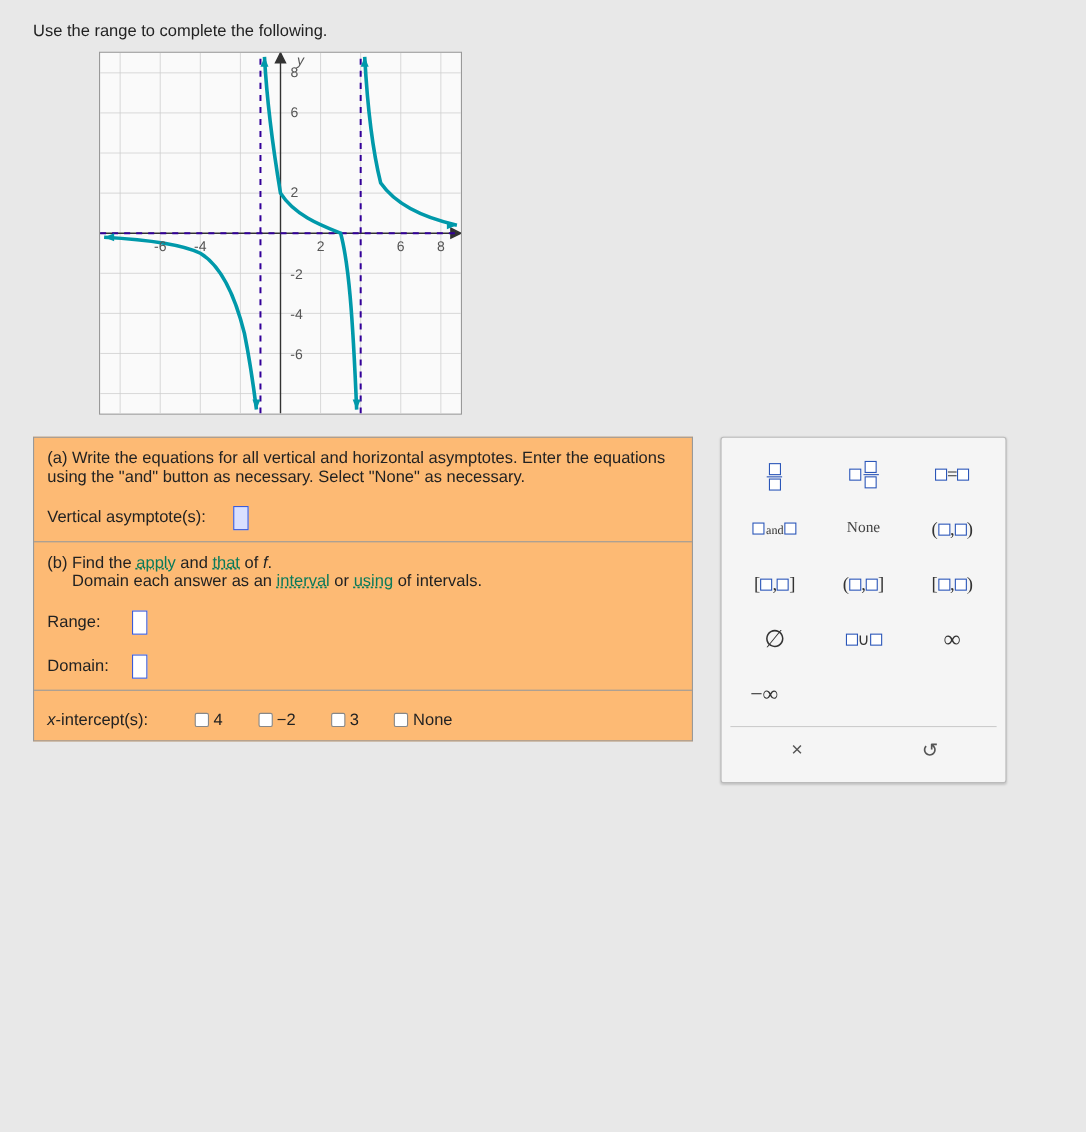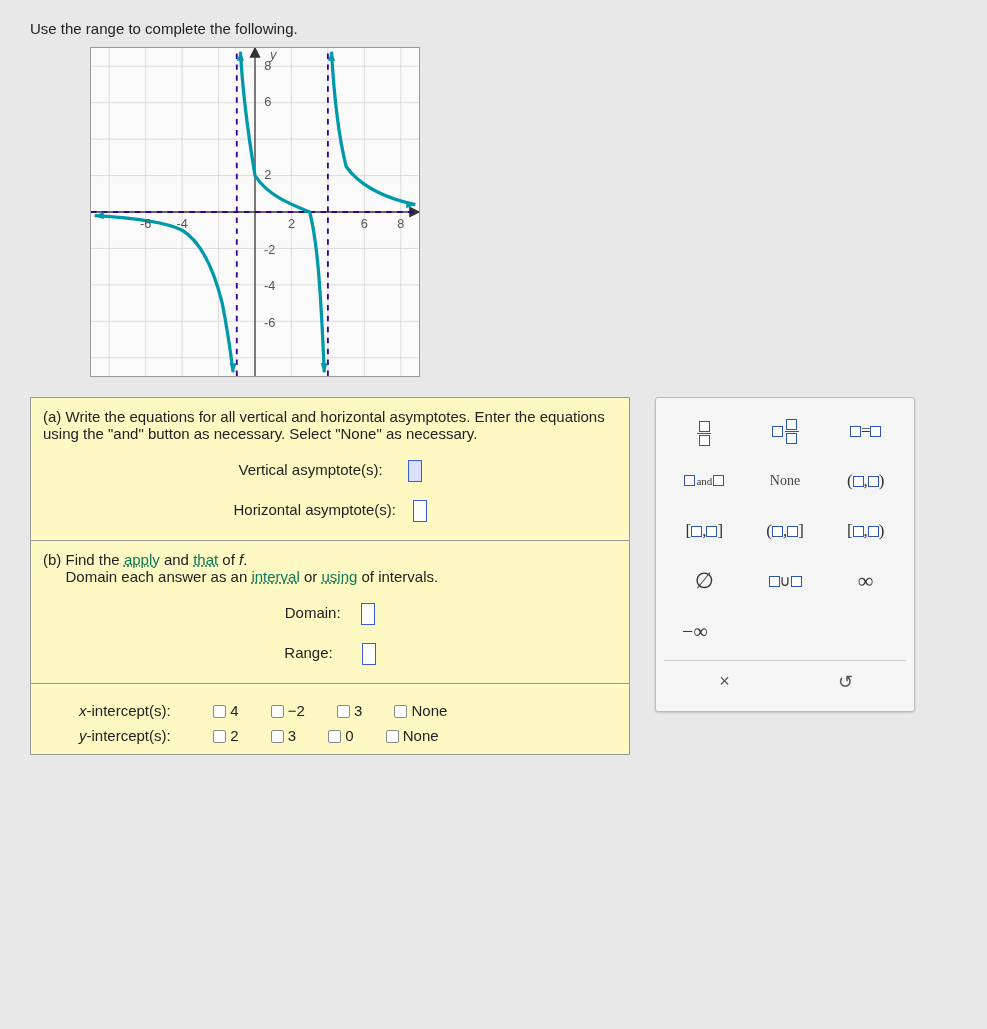--- a/index.html
+++ b/index.html
@@ -16,51 +16,51 @@
   .graph-box {
     width: 330px; height: 330px;
     border: 1px solid #999;
     background: #fafafa;
     margin: 5px 0 20px 60px;
     position: relative;
   }
   .main-row { display: flex; gap: 25px; align-items: flex-start; }
   .question-box {
     border: 1px solid #999;
-    background: #fef9c3;
+    background: #fdba74;
     width: 600px;
   }
   .section {
     border-bottom: 1px solid #999;
     padding: 10px 12px;
   }
   .section:last-child { border-bottom: none; }
   .dlink { text-decoration: underline dotted; color: #0a7a5a; }
-  .fieldln { margin-top: 18px; text-align: center; }
+  .fieldln { margin-top: 18px; }
   .input-slot {
     display: inline-block;
     width: 14px; height: 22px;
     border: 1.5px solid #3b5bd9;
     background: #fff;
     vertical-align: middle;
     margin-left: 4px;
   }
   .input-slot.cursor { background: #d9e0ff; }
   .chk {
     display: inline-block;
     width: 13px; height: 13px;
     background: #fff;
     border: 1px solid #888;
     border-radius: 2px;
     vertical-align: -2px;
     margin-right: 4px;
   }
   .opt { display: inline-block; margin-right: 28px; }
   .intercept-row { margin-top: 8px; }
-  .intercept-row .lbl { display: inline-block; width: 130px; font-style: italic; margin-left: 36px; }
+  .intercept-row .lbl { display: inline-block; width: 130px; font-style: italic; }
   .intercept-row .lbl .nx { font-style: normal; }
 
   
   .keypad {
     width: 260px;
     background: #f5f5f5;
     border: 1px solid #bbb;
     border-radius: 3px;
     padding: 8px;
     box-shadow: 0 1px 2px rgba(0,0,0,0.15);
@@ -164,58 +164,46 @@
     <div class="section">
       <div>
         <span>(a)</span>
         <span>Write the equations for all vertical and horizontal asymptotes. Enter the equations using the "and" button as necessary. Select "None" as necessary.</span>
       </div>
       <div class="fieldln">
         <span>Vertical asymptote(s):</span>
         &nbsp;&nbsp;&nbsp;
         <span class="input-slot cursor"></span>
       </div>
-      <div class="fieldln" style="margin-bottom:8px">
-        <span>Horizontal asymptote(s):</span>
-        &nbsp;
-        <span class="input-slot"></span>
-      </div>
     </div>
 
     <div class="section">
       <div>
         <span>(b)</span>
         <span>Find the </span><span class="dlink">apply</span><span> and </span><span class="dlink">that</span><span> of <i>f</i>.</span><br>
         <span style="visibility:hidden">(b) </span><span>Domain each answer as an </span><span class="dlink">interval</span><span> or </span><span class="dlink">using</span><span> of intervals.</span>
       </div>
+      <div class="fieldln" style="margin-bottom:8px">
+        <span>Range:</span>
+        &nbsp;&nbsp;&nbsp;&nbsp;
+        <span class="input-slot"></span>
+      </div>
       <div class="fieldln">
         <span>Domain:</span>
         &nbsp;&nbsp;
-        <span class="input-slot"></span>
-      </div>
-      <div class="fieldln" style="margin-bottom:8px">
-        <span>Range:</span>
-        &nbsp;&nbsp;&nbsp;&nbsp;
         <span class="input-slot"></span>
       </div>
     </div>
 
     <div class="section">
       <div class="intercept-row">
         <span class="lbl"><i>x</i><span class="nx">-intercept(s):</span></span>
         <span class="opt"><span class="chk"></span><span>4</span></span>
         <span class="opt"><span class="chk"></span><span>−2</span></span>
         <span class="opt"><span class="chk"></span><span>3</span></span>
-        <span class="opt"><span class="chk"></span><span>None</span></span>
-      </div>
-      <div class="intercept-row">
-        <span class="lbl"><i>y</i><span class="nx">-intercept(s):</span></span>
-        <span class="opt"><span class="chk"></span><span>2</span></span>
-        <span class="opt"><span class="chk"></span><span>3</span></span>
-        <span class="opt"><span class="chk"></span><span>0</span></span>
         <span class="opt"><span class="chk"></span><span>None</span></span>
       </div>
     </div>
 
   </div>
 
   <div class="keypad">
     <div class="kp-row">
       <div class="kp-cell">
         <span class="frac">

